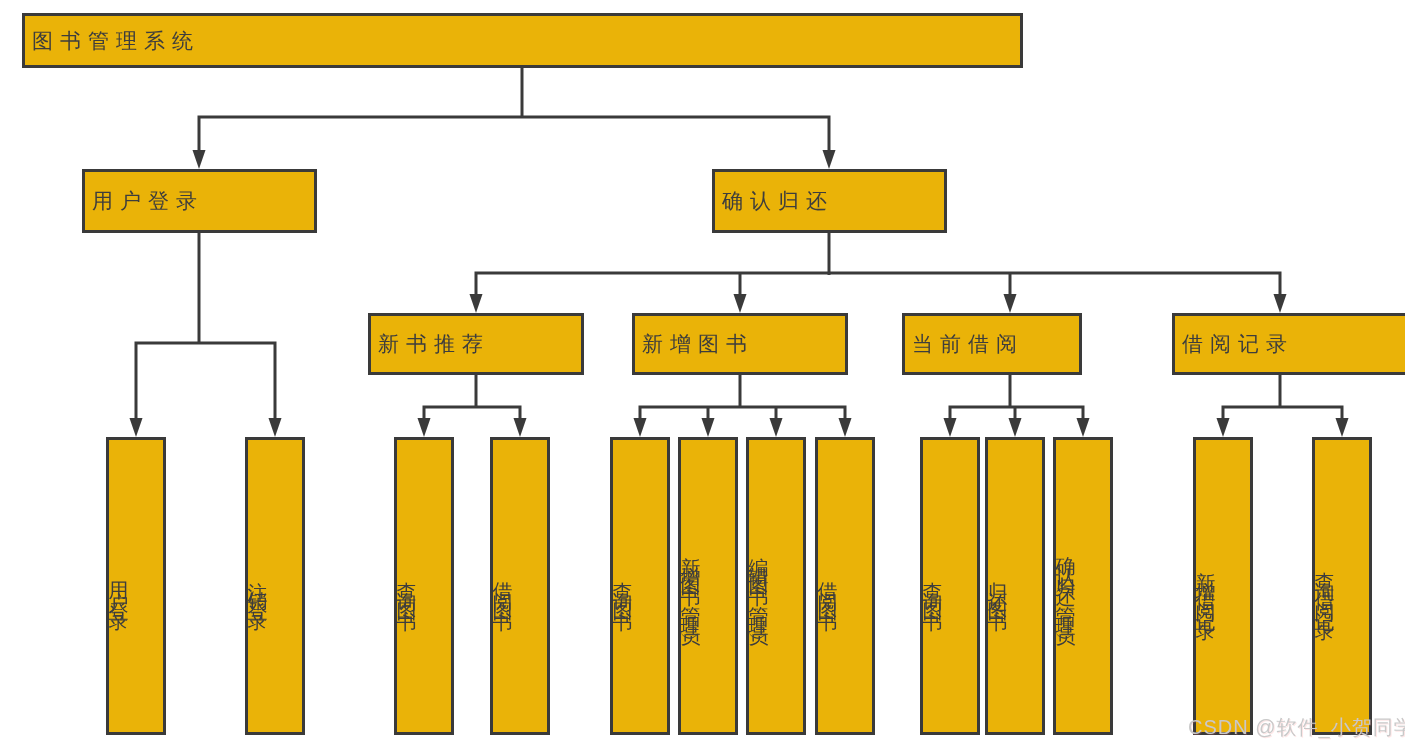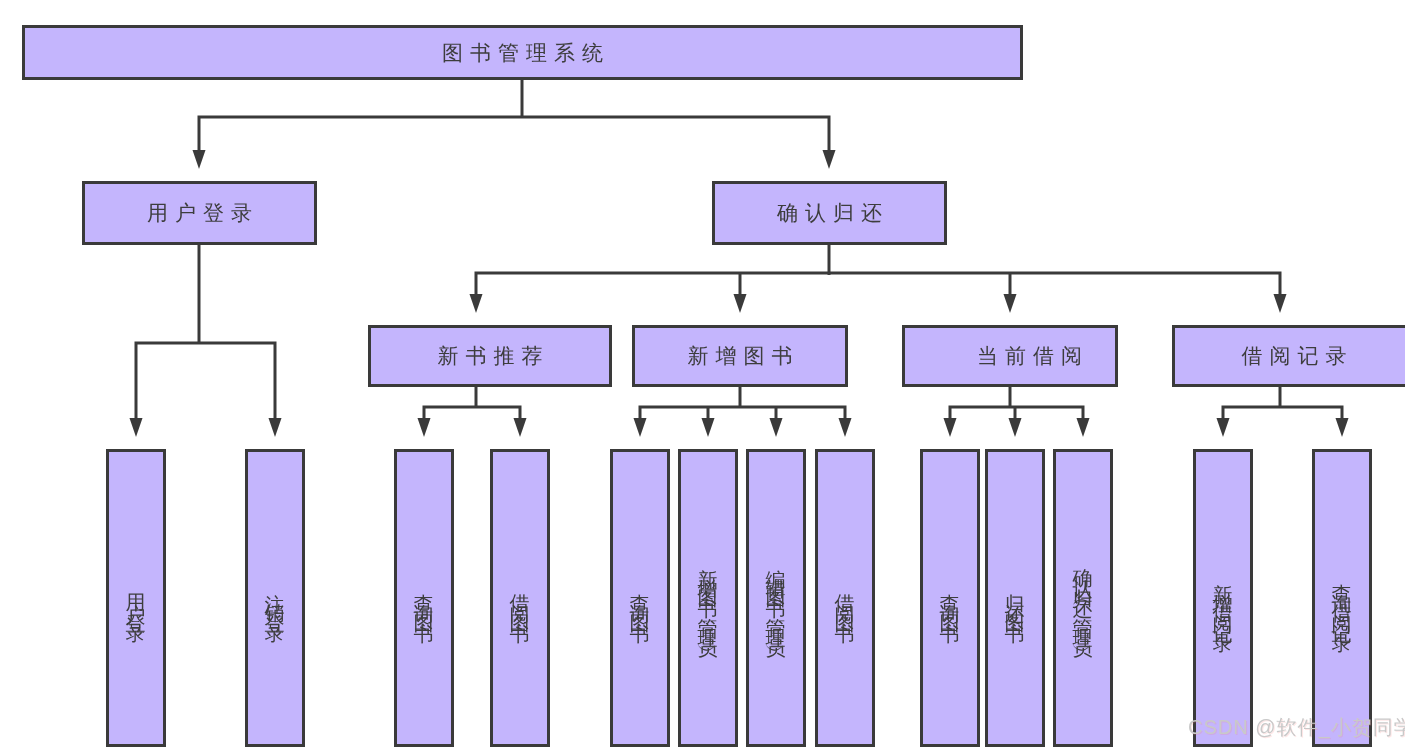--- a/index.html
+++ b/index.html
@@ -11,31 +11,30 @@
     font-family: "Liberation Sans", sans-serif;
     overflow: hidden;
   }
   .wires { position: absolute; left: 0; top: 0; width: 1405px; height: 747px; }
   .wires path { stroke: #3a3a3a; stroke-width: 3; fill: none; }
   .wires polygon { fill: #3a3a3a; stroke: none; }
   .node {
     position: absolute;
     box-sizing: border-box;
     border: 3px solid #3a3a3a;
-    background: #c4b5fd;
+    background: #eab308;
     display: flex;
     align-items: center;
-    justify-content: center;
+    justify-content: flex-start;
     color: #3d3d3d;
     font-size: 21px;
     letter-spacing: 7px;
     text-indent: 7px; 
     white-space: nowrap;
     z-index: 2;
-    margin-top: 12px;
   }
   .leaf {
     letter-spacing: 0;
     text-indent: 0;
   }
   .leaf .vtext {
     writing-mode: vertical-rl;
     text-orientation: mixed;
     font-size: 20px;
     letter-spacing: 10px;
@@ -111,27 +110,27 @@
     <span>图书管理系统</span>
   </div>
 
   <div class="node" style="left:82px; top:169px; width:235px; height:64px;">
     <span>用户登录</span>
   </div>
   <div class="node" style="left:712px; top:169px; width:235px; height:64px;">
     <span>确认归还</span>
   </div>
 
-  <div class="node" style="left:368px; top:313px; width:244px; height:62px;">
+  <div class="node" style="left:368px; top:313px; width:216px; height:62px;">
     <span>新书推荐</span>
   </div>
   <div class="node" style="left:632px; top:313px; width:216px; height:62px;">
     <span>新增图书</span>
   </div>
-  <div class="node" style="left:902px; top:313px; width:216px; height:62px;padding-left:39px;">
+  <div class="node" style="left:902px; top:313px; width:180px; height:62px;">
     <span>当前借阅</span>
   </div>
   <div class="node" style="left:1172px; top:313px; width:244px; height:62px;">
     <span>借阅记录</span>
   </div>
 
   <div class="node leaf" style="left:106px; top:437px; width:60px; height:298px;">
     <span class="vtext">用户登录</span>
   </div>
   <div class="node leaf" style="left:245px; top:437px; width:60px; height:298px;">

